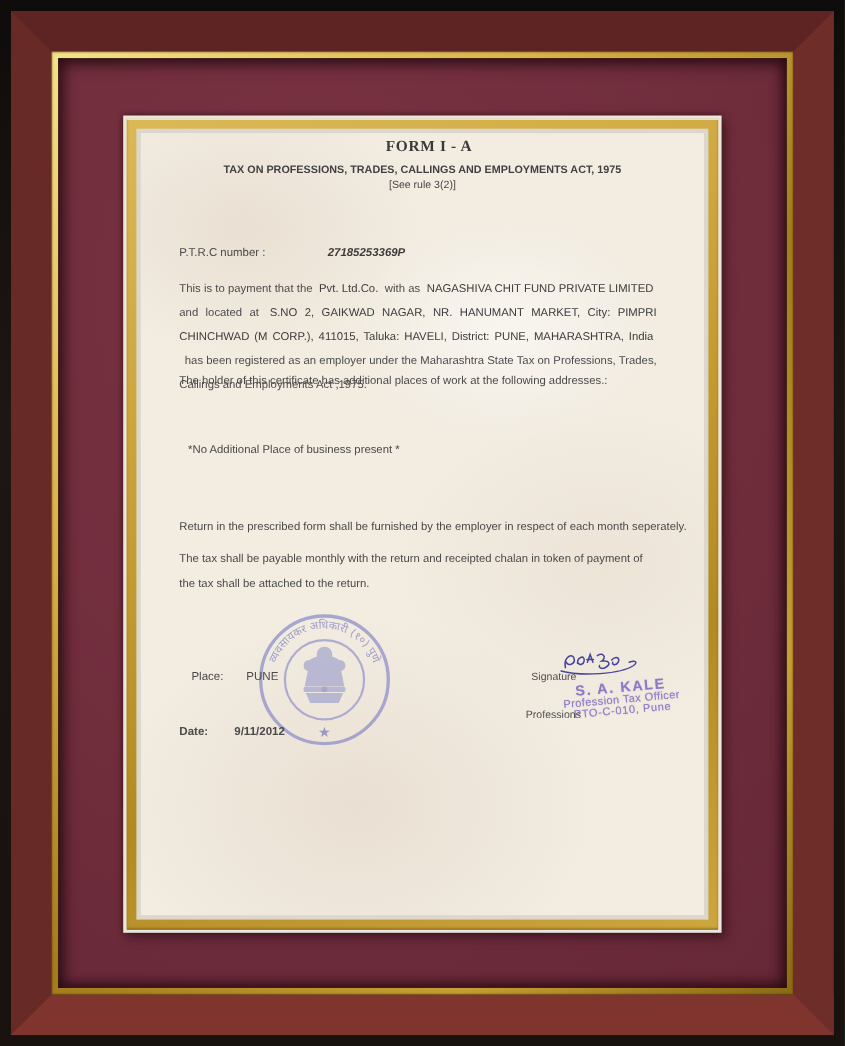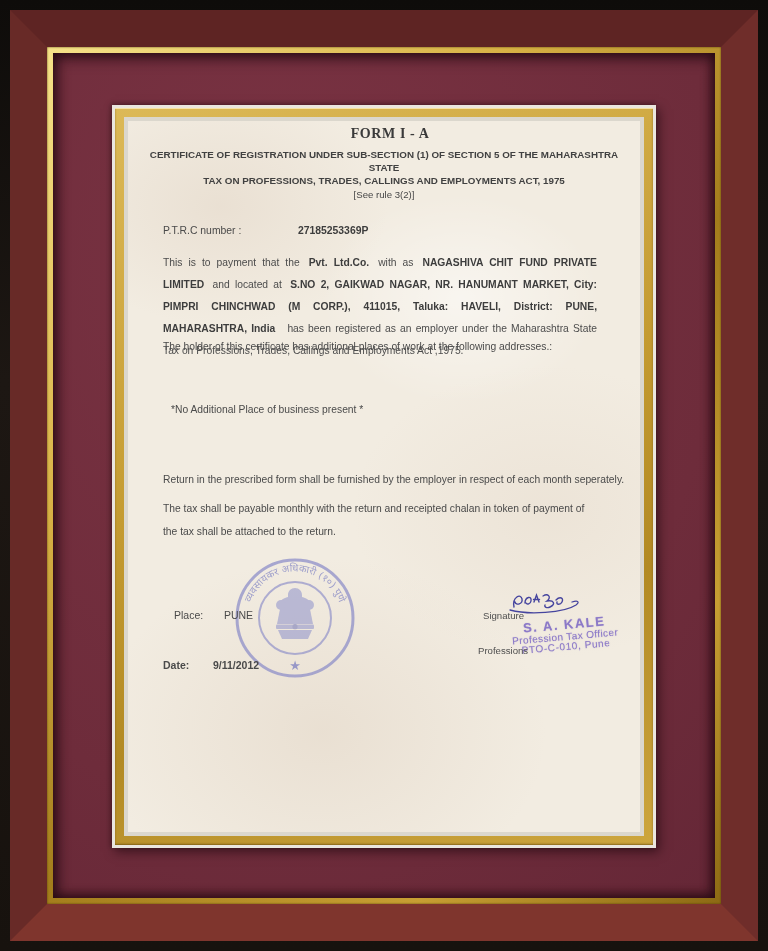--- a/index.html
+++ b/index.html
@@ -44,25 +44,25 @@
   .abs { position:absolute; }
   .form-title { top:5px; left:0; width:100%; text-align:center;
     font-family:"Liberation Serif", serif; font-weight:700; font-size:14px;
     letter-spacing:.6px; color:#3a3a3a;padding-left:12px; }
   .heading { top:27px; left:14px; right:14px; text-align:center;
     font-weight:700; font-size:9.8px; line-height:13px; color:#414141; }
   .rule-ref { margin-top:1px; font-weight:400; font-size:9.6px; color:#474747; }
 
   .ptrc { top:104px; left:35px; font-size:10.4px; }
   .ptrc .lab { display:inline-block; width:132px; }
-  .ptrc .val { font-weight:700; color:#3d3d3d; }
+  .ptrc .val { font-weight:700; color:#3d3d3d;font-style:italic; }
 
   .para1 { top:131px; left:35px; width:434px; font-size:10.3px; line-height:22px;
     text-align:justify; color:#4c4c4c; }
-  .b { font-weight:700; color:#3d3d3d; }
+  .b { font-weight:400; color:#3d3d3d; }
   .g3 { margin:0 3px; } .g5l { margin-left:5px; }
 
   .holder { top:220px; left:35px; width:460px; font-size:10.3px; }
   .noadd  { top:283px; left:43px; font-size:10.3px; }
   .ret1   { top:353px; left:35px; width:470px; font-size:10.3px; }
   .taxp   { top:376px; left:35px; width:436px; font-size:10.3px; line-height:23px; }
 
   .place-row { top:488px; left:35px; font-size:10.5px;padding-left:11px; }
   .date-row  { top:538px; left:35px; font-size:10.5px;font-weight:bold; }
   .place-row .lab, .date-row .lab { display:inline-block; width:47px; }
@@ -86,21 +86,20 @@
     <div class="frame-bead">
       <div class="mat">
         <div class="cert-white">
           <div class="cert-gold">
             <div class="cert-inner">
               <div class="paper">
 
                 <div class="abs form-title">FORM I - A</div>
 
                 <div class="abs heading">
-                  <div>CERTIFICATE OF REGISTRATION UNDER SUB-SECTION (1) OF SECTION 5 OF THE MAHARASHTRA STATE</div>
                   <div>TAX ON PROFESSIONS, TRADES, CALLINGS AND EMPLOYMENTS ACT, 1975</div>
                   <div class="rule-ref">[See rule 3(2)]</div>
                 </div>
 
                 <div class="abs ptrc">
                   <span class="lab">P.T.R.C number :</span>
                   <span class="val">27185253369P</span>
                 </div>
 
                 <div class="abs para1">

